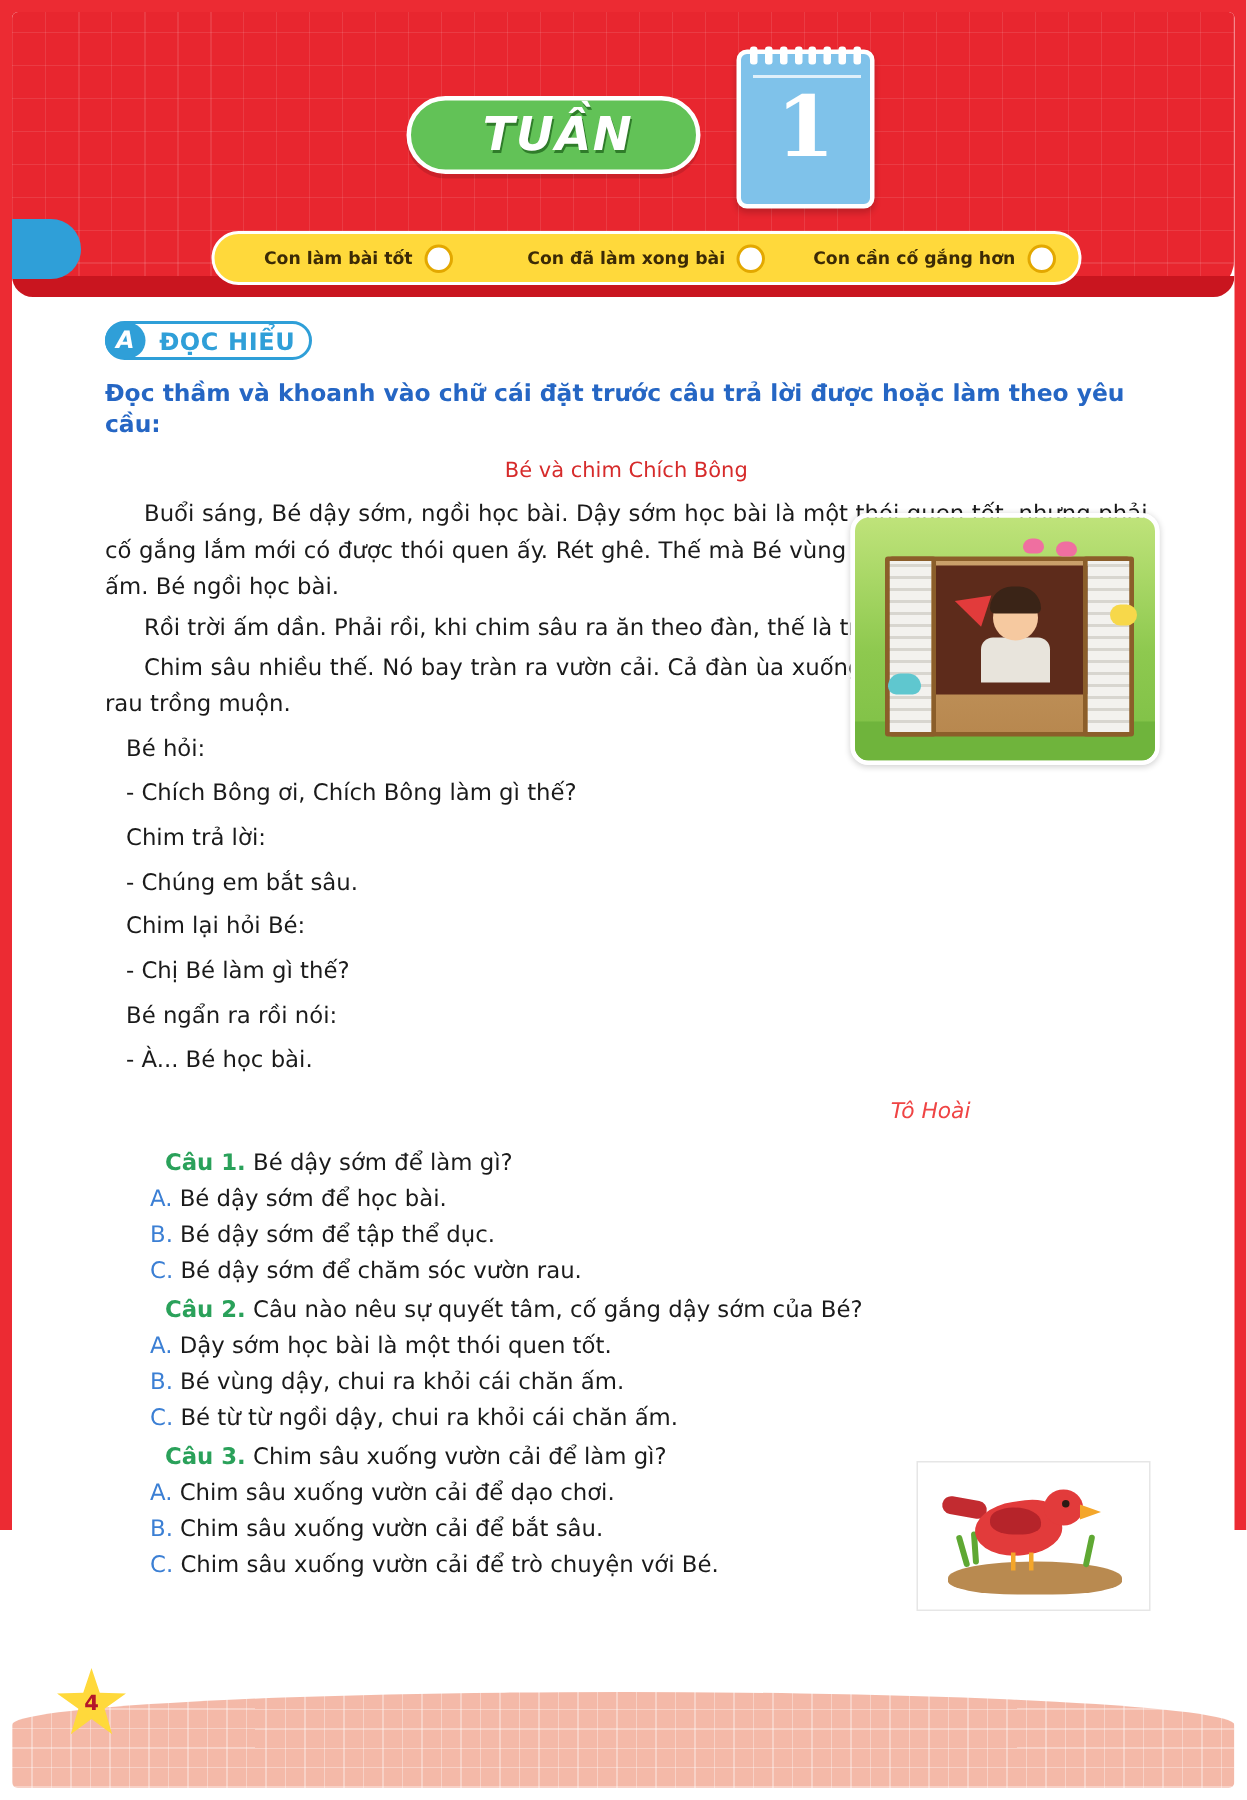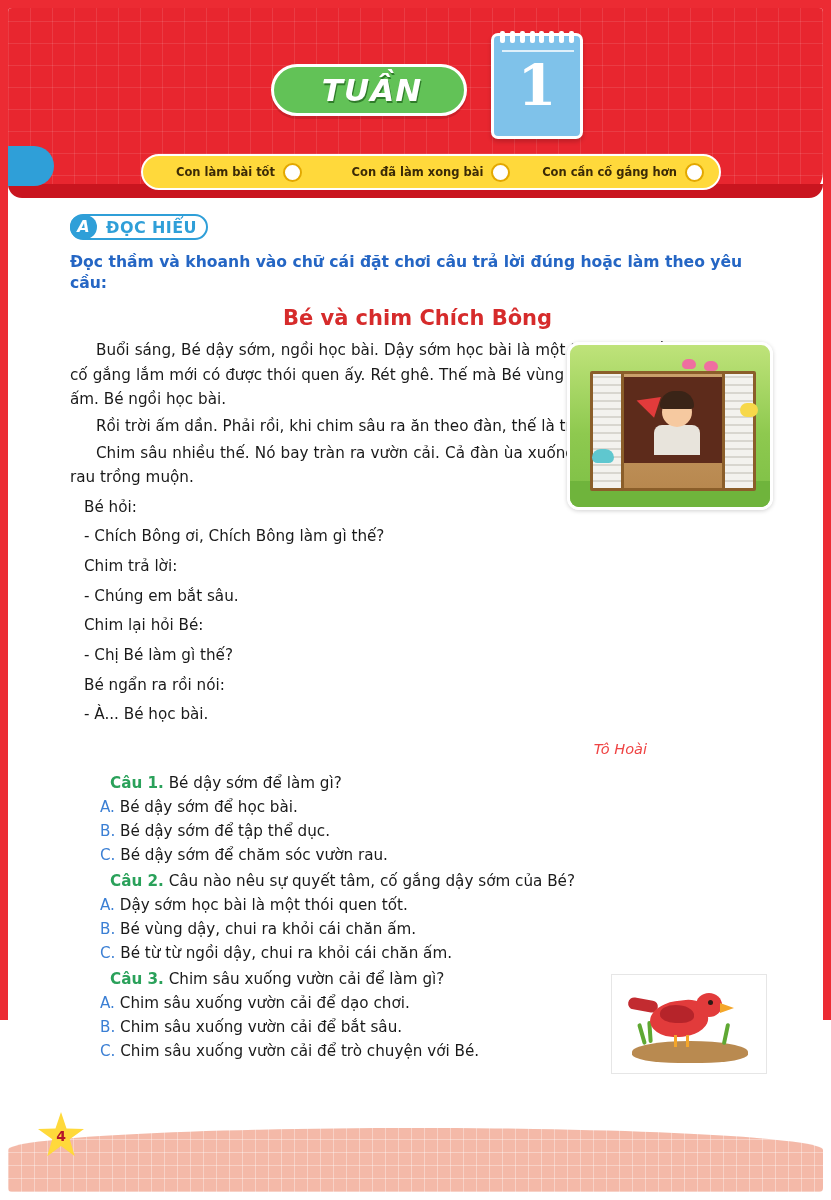--- a/index.html
+++ b/index.html
@@ -199,22 +199,22 @@
   .instruction {
     margin-top: 12px;
     font-size: 15.6px;
     font-weight: bold;
     color: #2566c4;
     line-height: 1.35;
   }
   .story-title {
     margin-top: 12px;
     text-align: center;
-    font-size: 21px;
-    font-weight: bold;
+    font-size: 14px;
+    font-weight: normal;
     color: #d62b2b;
   }
   .story {
     margin-top: 8px;
     font-size: 15.2px;
     color: #1a1a1a;
     line-height: 1.62;
     text-align: justify;
   }
   .story p { margin: 0 0 2px 0; }
@@ -479,21 +479,21 @@
       </div>
     </div>
 
     <div class="content">
 
       <div class="section-tag">
         <div class="section-letter">A</div>
         <div class="section-tag-label">ĐỌC HIỂU</div>
       </div>
 
-      <div class="instruction">Đọc thầm và khoanh vào chữ cái đặt chơi câu trả lời đúng hoặc làm theo yêu cầu:</div>
+      <div class="instruction">Đọc thầm và khoanh vào chữ cái đặt trước câu trả lời được hoặc làm theo yêu cầu:</div>
 
       <div class="story-title">Bé và chim Chích Bông</div>
 
       <div class="story">
         <p class="indent">Buổi sáng, Bé dậy sớm, ngồi học bài. Dậy sớm học bài là một thói quen tốt, nhưng phải cố gắng lắm mới có được thói quen ấy. Rét ghê. Thế mà Bé vùng dậy, chui ra khỏi cái chăn ấm. Bé ngồi học bài.</p>
         <p class="indent">Rồi trời ấm dần. Phải rồi, khi chim sâu ra ăn theo đàn, thế là trời nắng ấm.</p>
         <p class="indent">Chim sâu nhiều thế. Nó bay tràn ra vườn cải. Cả đàn ùa xuống, líu ríu trên những luống rau trồng muộn.</p>
         <p class="dialog">Bé hỏi:</p>
         <p class="dialog">- Chích Bông ơi, Chích Bông làm gì thế?</p>
         <p class="dialog">Chim trả lời:</p>

